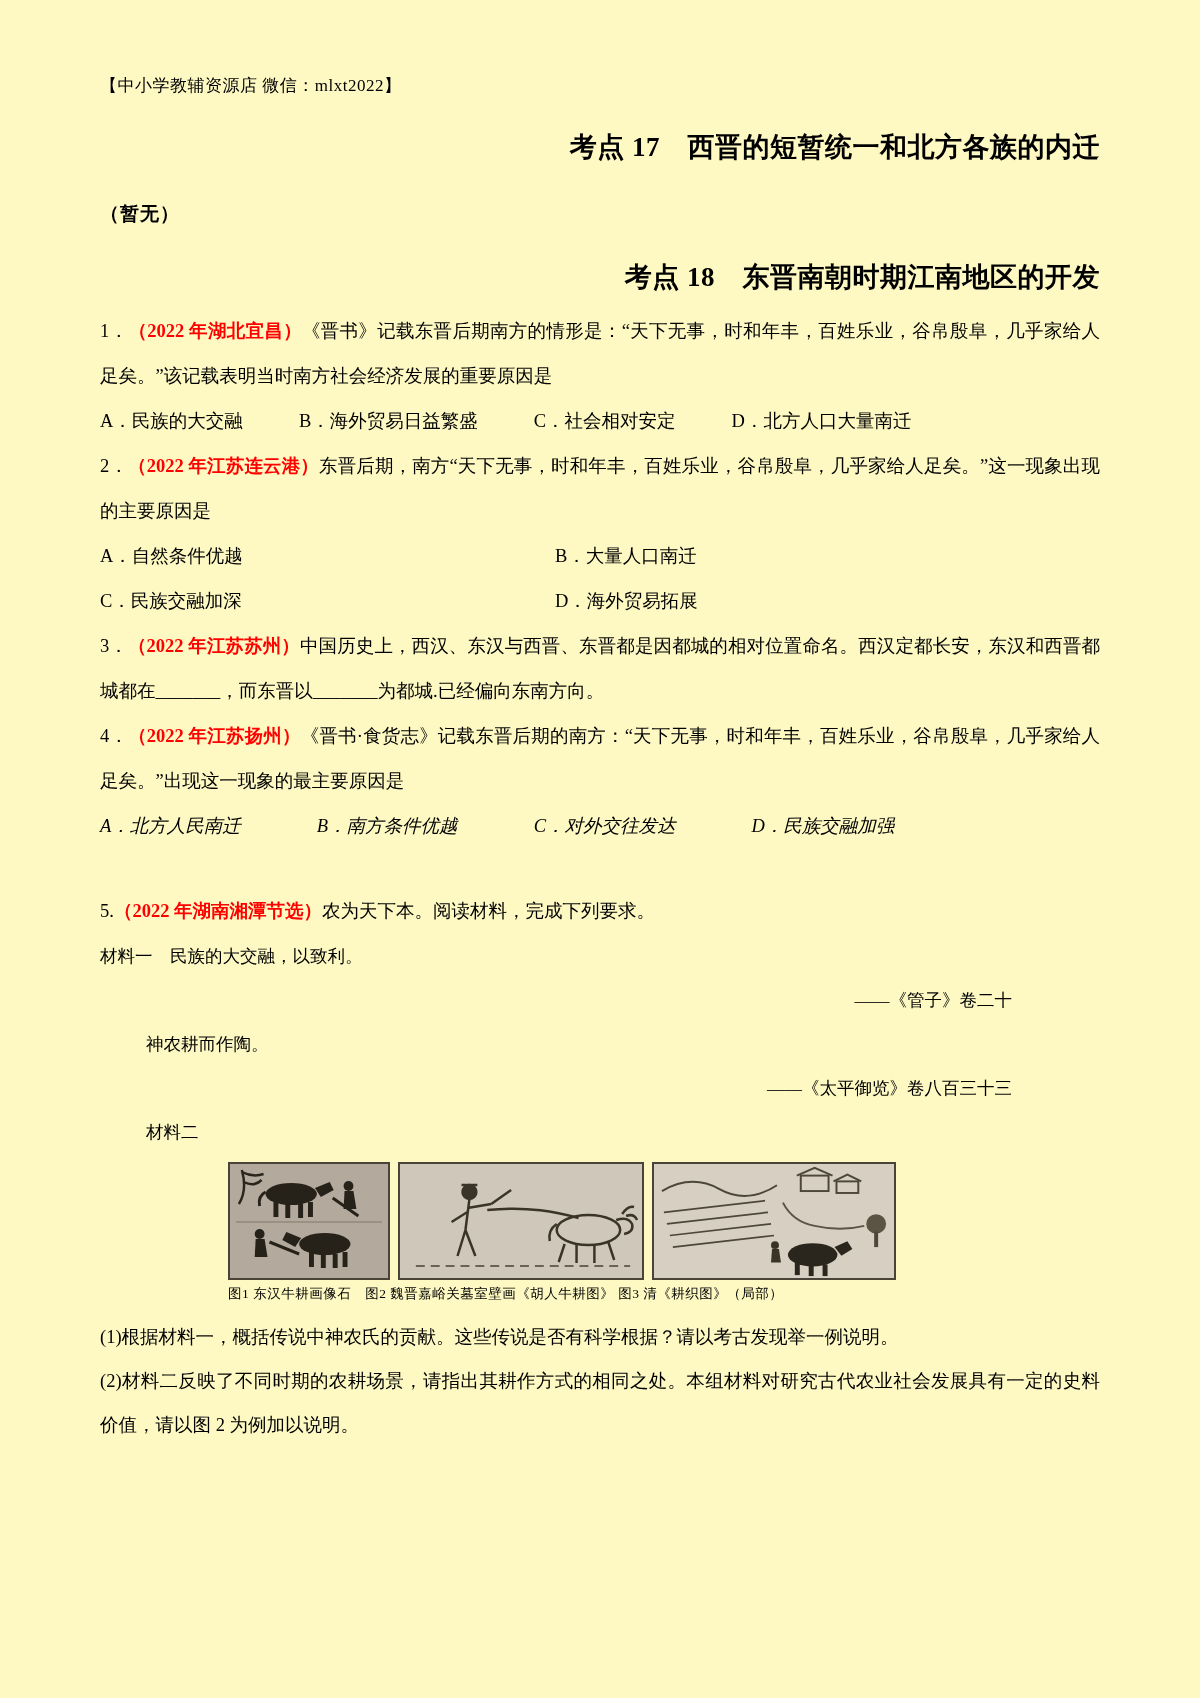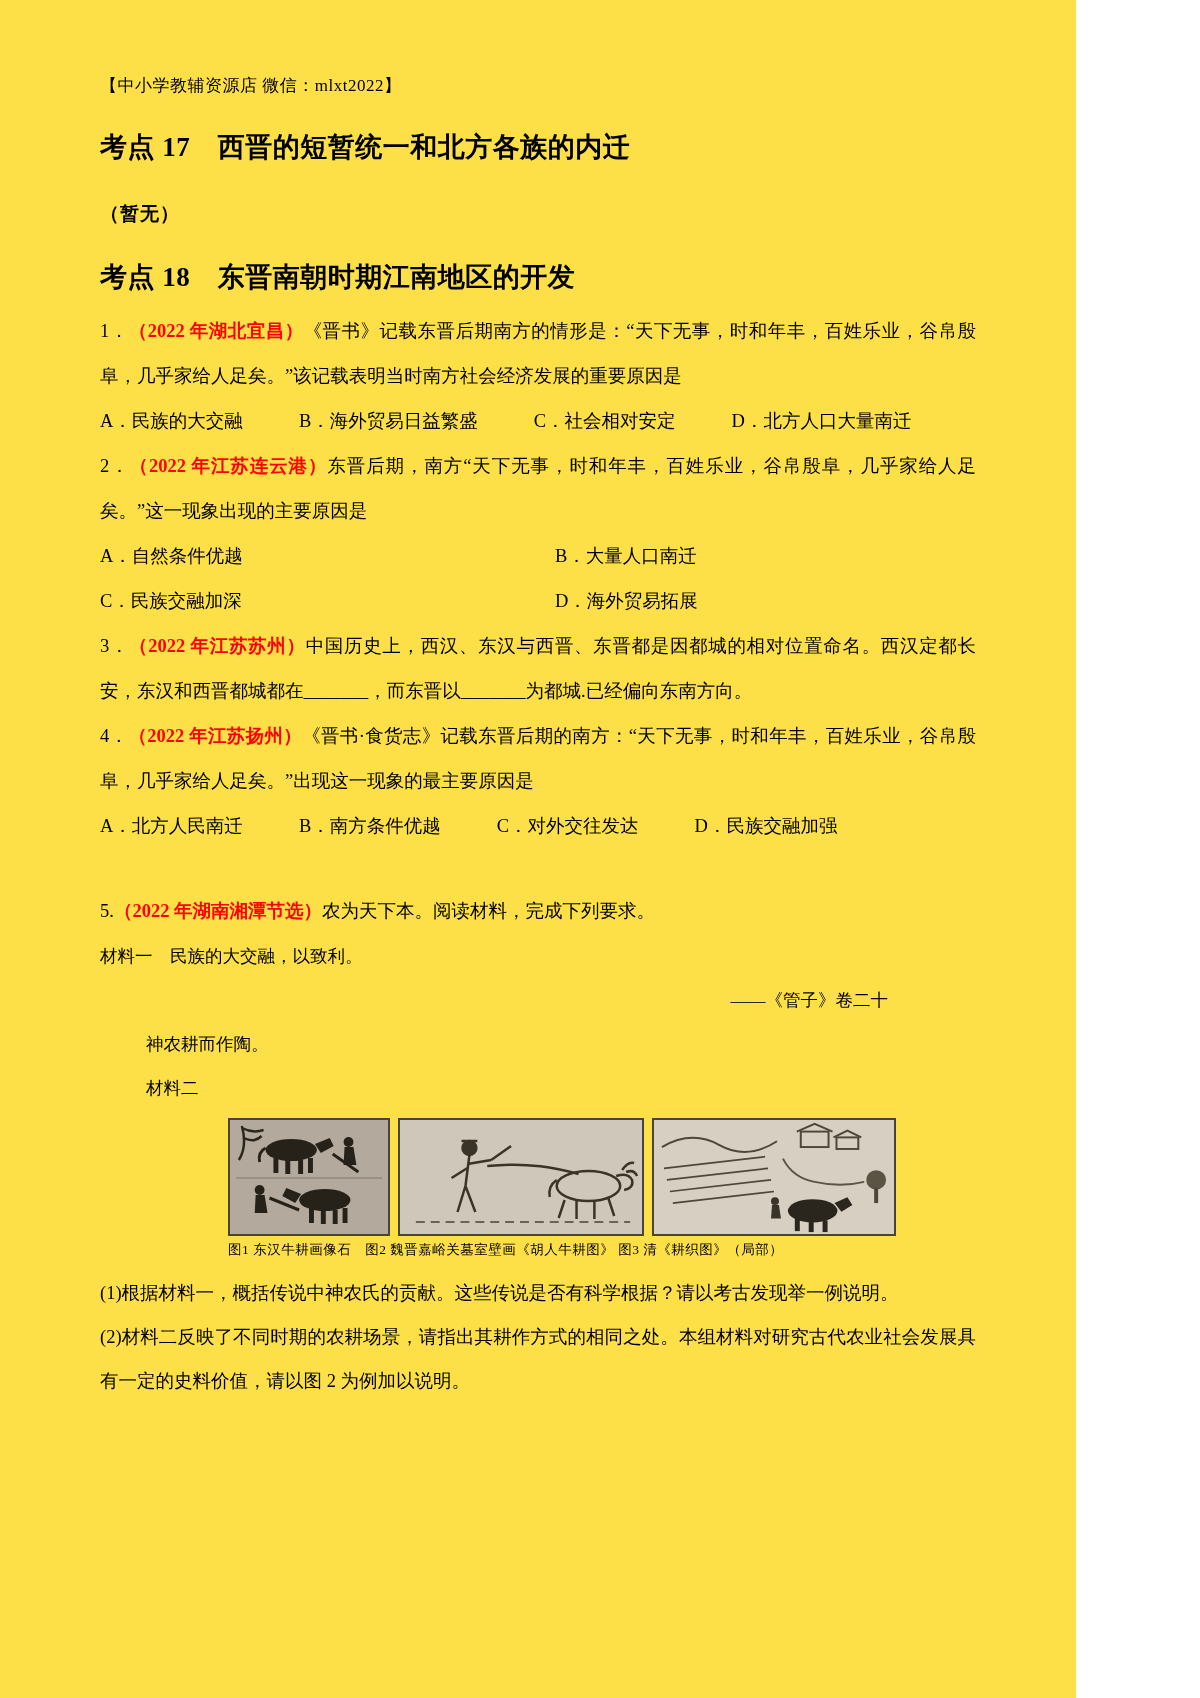--- a/index.html
+++ b/index.html
@@ -1,25 +1,25 @@
 <!DOCTYPE html>
 <html style="--color-accent: #FF0000; --color-text: #000000; --color-page_bg: #FFFFFF;"><head>
 <meta charset="utf-8">
 <style>
   html,body{margin:0;padding:0;background:#ffffff;}
   body{font-family:"Liberation Serif","DejaVu Serif",serif;color:#000;}
-  .page{width:1076px;height:1698px;background:#fde047;padding:74px 100px 0 100px;box-sizing:border-box;position:relative;overflow:hidden;}
+  .page{width:1200px;height:1698px;background:#fef9c3;padding:74px 100px 0 100px;box-sizing:border-box;position:relative;overflow:hidden;}
   .header-note{font-size:17px;letter-spacing:.5px;}
-  .heading{font-size:27px;font-weight:700;margin-top:32px;letter-spacing:.5px;}
+  .heading{font-size:27px;font-weight:700;margin-top:32px;letter-spacing:.5px;text-align:right;}
   .section-note{font-size:19px;font-weight:700;margin-top:36px;letter-spacing:1px;}
   .para{font-size:18.5px;line-height:45px;text-align:justify;margin:0;}
   .q-first{margin-top:14px;}
   .red{color:var(--color-accent,#ff0000);font-weight:700;}
   .opts-inline{display:flex;gap:56px;font-size:18.5px;line-height:45px;}
-  .opts-inline.wide{gap:56px;}
+  .opts-inline.wide{gap:76px;font-style:italic;}
   .opts-grid{display:grid;grid-template-columns:455px 1fr;font-size:18.5px;line-height:45px;}
   .gap-top{margin-top:40px;}
   .material{font-size:17.5px;line-height:44px;margin:0;}
   .material.src{text-align:right;padding-right:88px;}
   .material.ind{padding-left:46px;}
   .figures{margin-left:128px;margin-top:8px;width:668px;}
   .fig-row{display:flex;gap:8px;align-items:flex-end;}
   .fig{border:2px solid #4a4438;box-sizing:border-box;height:118px;}
   .fig svg{display:block;width:100%;height:100%;}
   .fig-caption{font-size:13.5px;margin-top:5px;text-align:left;letter-spacing:.5px;}
@@ -61,20 +61,21 @@
     <span>B．南方条件优越</span>
     <span>C．对外交往发达</span>
     <span>D．民族交融加强</span>
   </div>
 
   <p class="para gap-top"><span>5.</span><span class="red">（2022 年湖南湘潭节选）</span><span>农为天下本。阅读材料，完成下列要求。</span></p>
 
   <p class="material">材料一　民族的大交融，以致利。</p>
   <p class="material src">——《管子》卷二十</p>
   <p class="material ind">神农耕而作陶。</p>
+  <p class="material src">——《太平御览》卷八百三十三</p>
   <p class="material ind">材料二</p>
 
   <div class="figures">
     <div class="fig-row">
 
       <div class="fig" style="width:162px;">
         <svg viewBox="0 0 160 114" preserveAspectRatio="none">
           <rect x="0" y="0" width="160" height="114" fill="#b3aa9d"></rect>
           <path d="M12,6 C16,20 14,32 9,40 M12,8 C20,12 28,12 34,10 M14,18 C22,22 28,20 32,16" stroke="#2a261e" stroke-width="2.5" fill="none"></path>
           <line x1="6" y1="58" x2="154" y2="58" stroke="#9a9184" stroke-width="2"></line>

